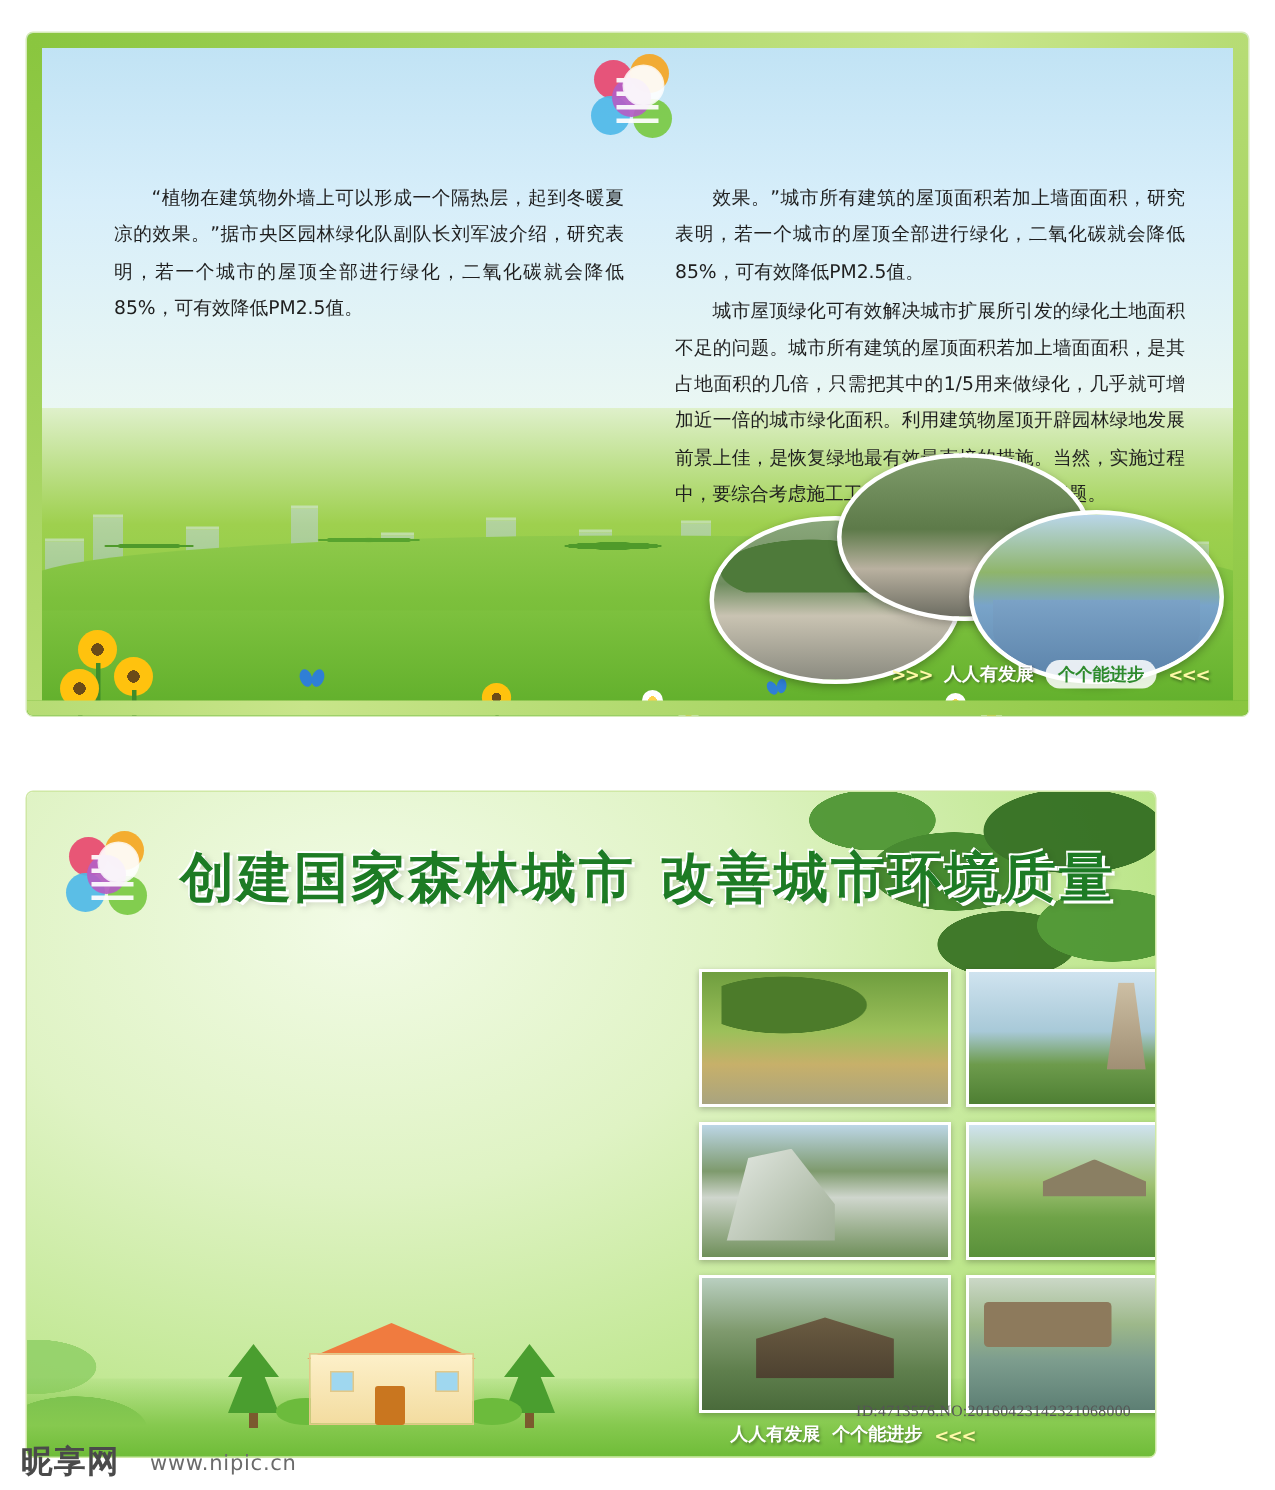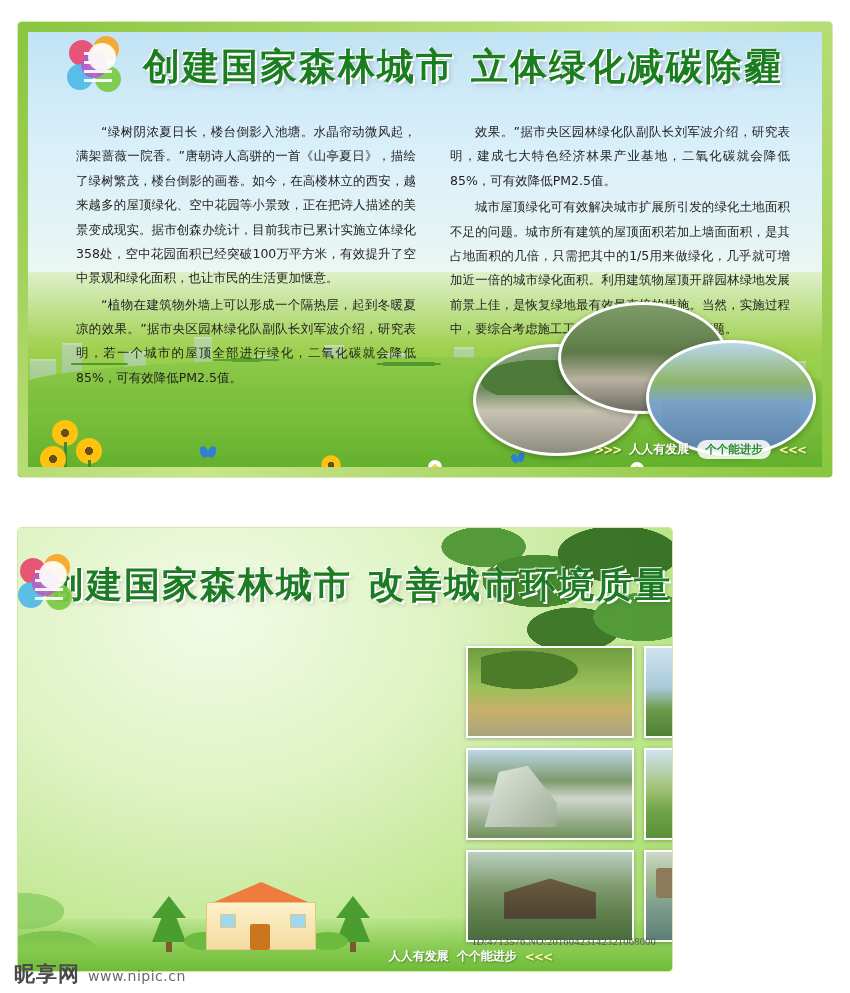--- a/index.html
+++ b/index.html
@@ -144,21 +144,21 @@
   }
   .butterfly::before { left:0; background:#2f7fd6; transform: rotate(-20deg); }
   .butterfly::after { right:0; background:#2f7fd6; transform: rotate(20deg); }
   .daisy { position:absolute; width:14px; height:14px; border-radius:50%;
     background: radial-gradient(circle, #ffd24d 0 28%, #ffffff 29% 100%); }
 
   
   .panel2 {
     position: absolute;
     left: 18px; top: 528px;
-    width: 654px; height: 443px;
+    width: 752px; height: 443px;
     border-radius: 4px; overflow: hidden;
     background: radial-gradient(ellipse at 30% 20%, #f2fbe6 0%, #dff3c4 35%, #bde68c 70%, #9bd85f 100%);
     box-shadow: 0 0 0 1px #cfe8a5;
   }
   .p2-leaves-tr {
     position: absolute; right: -10px; top: -10px; width: 320px; height: 180px;
     background:
       radial-gradient(ellipse 60px 28px at 80% 20%, #2f6b1f 0 100%, transparent 101%),
       radial-gradient(ellipse 55px 26px at 55% 35%, #3c8226 0 100%, transparent 101%),
       radial-gradient(ellipse 50px 24px at 88% 55%, #4a9330 0 100%, transparent 101%),
@@ -251,21 +251,21 @@
 
   
   .watermark {
     position: absolute; left: 14px; bottom: 8px;
     display: flex; align-items: flex-end; gap: 8px; justify-content: center;
   }
   .wm-logo {
     font-size: 21px; font-weight: bold; color: #4a4a4a; letter-spacing: 1px;
     line-height: 1;
   }
-  .wm-url { font-size: 14px; color: #6a6a6a; letter-spacing: .5px; line-height: 1.2; }
+  .wm-url { font-size: 14px; color: #6a6a6a; letter-spacing: .5px; line-height: 1.2; margin-left: 12px; }
 </style>
 </head>
 <body>
 
 <div id="page">
 
   <div class="panel1">
     <div class="p1-sky"></div>
 
     <div class="p1-buildings">
@@ -324,32 +324,28 @@
 
     <div class="p1-header">
       <div class="logo-flower">
         <span class="lf1"></span>
           <span class="lf2"></span>
           <span class="lf3"></span>
           <span class="lf4"></span>
           <span class="lf5"></span>
         <span class="logo-pagoda"></span>
       </div>
-      <div class="p1-title">
-        <span class="t1">创建国家森林城市</span><span class="t2">立体绿化减碳除霾</span>
-      </div>
     </div>
 
     <div class="p1-col p1-colL">
-      <p>“绿树阴浓夏日长，楼台倒影入池塘。水晶帘动微风起，满架蔷薇一院香。”唐朝诗人高骈的一首《山亭夏日》，描绘了绿树繁茂，楼台倒影的画卷。如今，在高楼林立的西安，越来越多的屋顶绿化、空中花园等小景致，正在把诗人描述的美景变成现实。据市创森办统计，目前我市已累计实施立体绿化358处，空中花园面积已经突破100万平方米，有效提升了空中景观和绿化面积，也让市民的生活更加惬意。</p>
       <p>“植物在建筑物外墙上可以形成一个隔热层，起到冬暖夏凉的效果。”据市央区园林绿化队副队长刘军波介绍，研究表明，若一个城市的屋顶全部进行绿化，二氧化碳就会降低85%，可有效降低PM2.5值。</p>
     </div>
 
     <div class="p1-col p1-colR">
-      <p>效果。”据市央区园林绿化队副队长刘军波介绍，研究表明，建成七大特色经济林果产业基地，二氧化碳就会降低85%，可有效降低PM2.5值。</p>
+      <p>效果。”城市所有建筑的屋顶面积若加上墙面面积，研究表明，若一个城市的屋顶全部进行绿化，二氧化碳就会降低85%，可有效降低PM2.5值。</p>
       <p>城市屋顶绿化可有效解决城市扩展所引发的绿化土地面积不足的问题。城市所有建筑的屋顶面积若加上墙面面积，是其占地面积的几倍，只需把其中的1/5用来做绿化，几乎就可增加近一倍的城市绿化面积。利用建筑物屋顶开辟园林绿地发展前景上佳，是恢复绿地最有效最直接的措施。当然，实施过程中，要综合考虑施工工艺及房屋的承受能力等问题。</p>
     </div>
 
     <div class="oval ov1"></div>
     <div class="oval ov2"></div>
     <div class="oval ov3"></div>
 
     <div class="p1-slogan">
       <span class="arrows">&gt;&gt;&gt;</span>
       <span>人人有发展</span>

